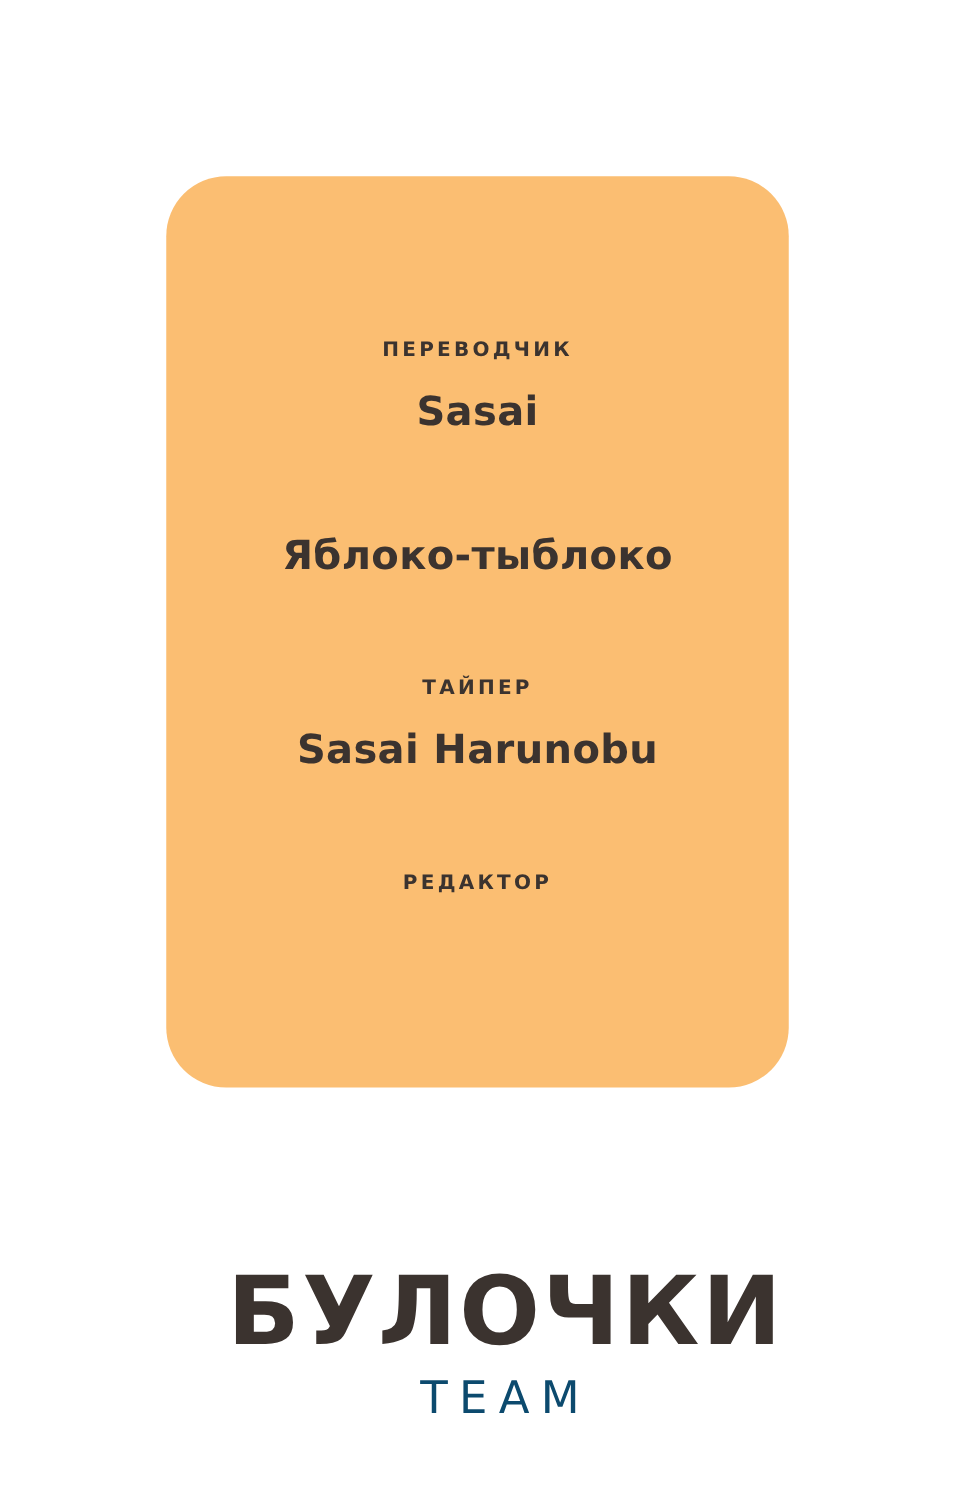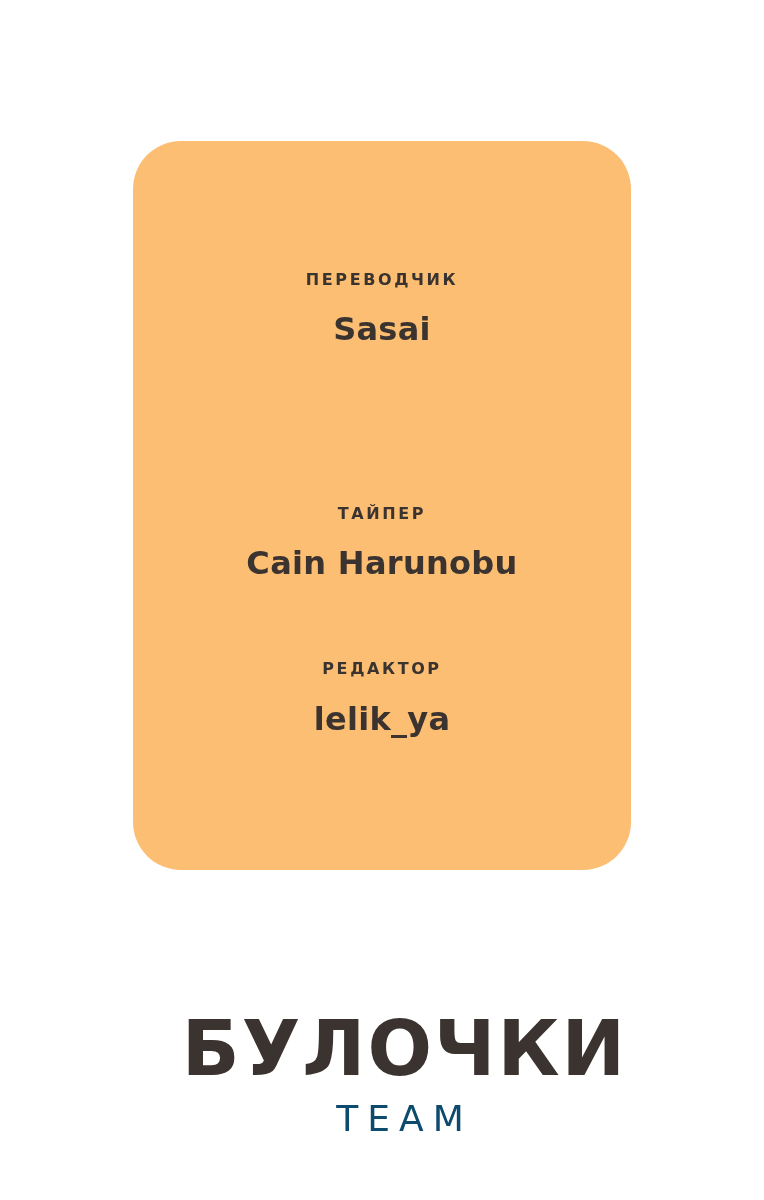--- a/index.html
+++ b/index.html
@@ -98,34 +98,34 @@
   <div class="credits-card">
 
     <div class="credit-block">
       <div class="credit-role">ПЕРЕВОДЧИК</div>
       <div class="credit-name">Sasai</div>
     </div>
 
     <div class="spacer-gap"></div>
 
     <div class="credit-block">
+      <div class="credit-name">Яблоко-тыблоко</div>
     </div>
 
     <div class="spacer-gap"></div>
 
     <div class="credit-block">
       <div class="credit-role">ТАЙПЕР</div>
-      <div class="credit-name">Cain Harunobu</div>
+      <div class="credit-name">Sasai Harunobu</div>
     </div>
 
     <div class="spacer-gap"></div>
 
     <div class="credit-block">
       <div class="credit-role">РЕДАКТОР</div>
-      <div class="credit-name">lelik_ya</div>
     </div>
 
   </div>
 
   <div class="brand">
     <div class="brand-title">БУЛОЧКИ</div>
     <div class="brand-sub">TEAM</div>
   </div>
 
 </div>

